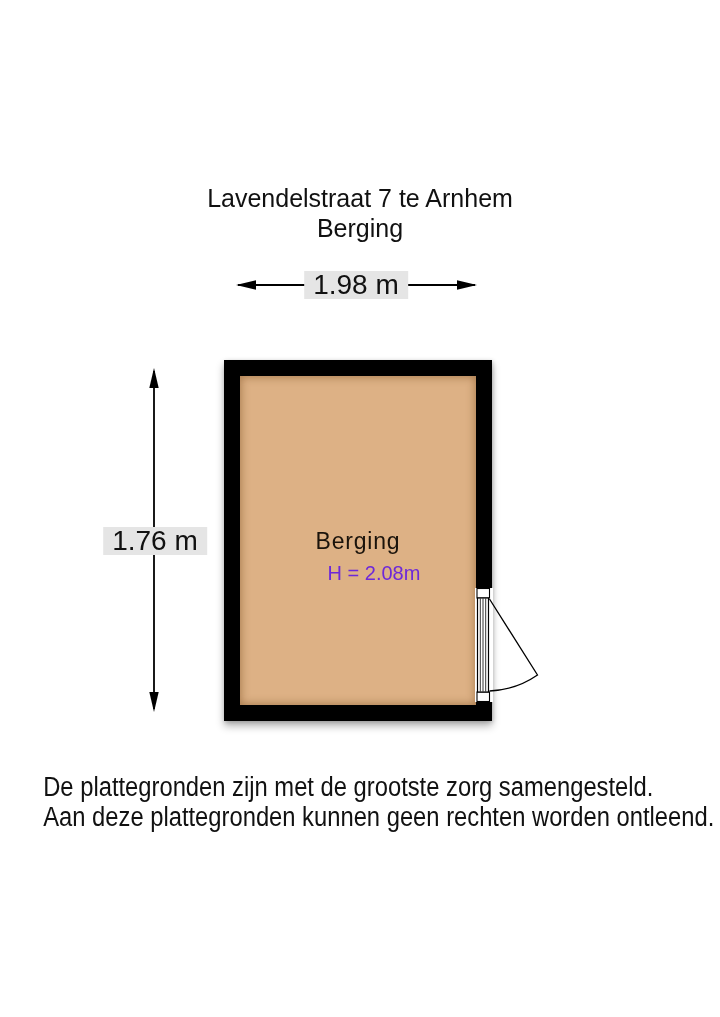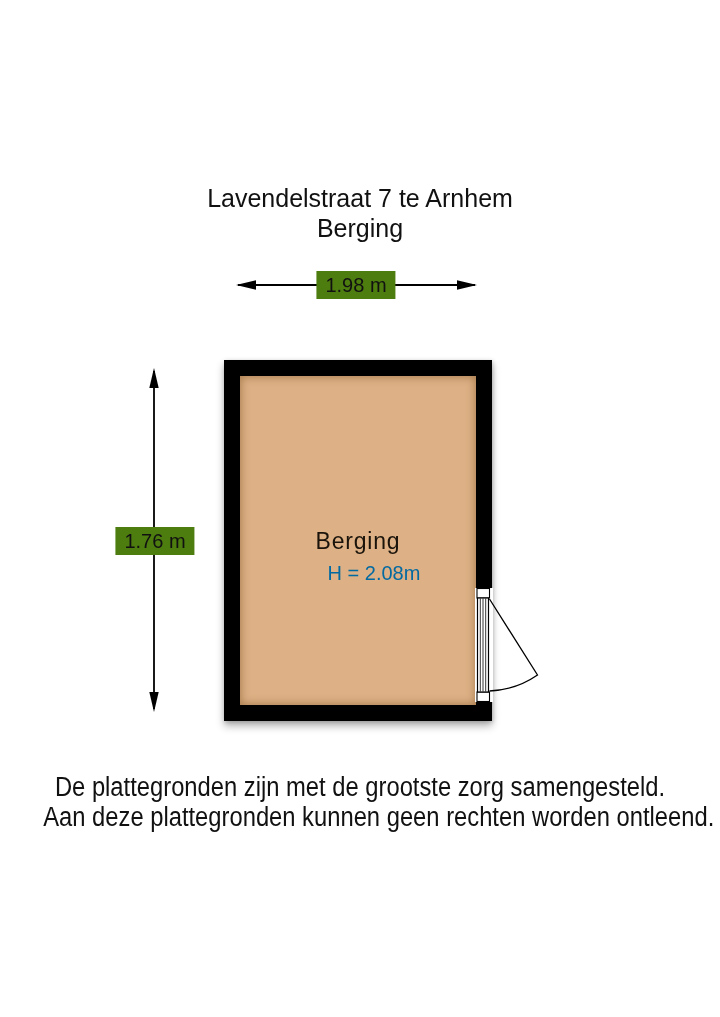--- a/index.html
+++ b/index.html
@@ -35,23 +35,23 @@
     left: 0;
     top: 0;
     width: 720px;
     height: 1017px;
     pointer-events: none;
   }
   
   .dim-label {
     position: absolute;
     transform: translate(-50%, -50%);
-    background: #4d7c0f;
+    background: #e5e5e5;
     padding: 1px 9px;
-    font-size: 20px;
+    font-size: 28px;
     line-height: 26px;
     color: #111111;
     white-space: nowrap;
   }
   
   #room {
     position: absolute;
     left: 224px;
     top: 360px;
     width: 268px;
@@ -73,30 +73,29 @@
   .room-name {
     font-size: 23px;
     line-height: 30px;
     letter-spacing: 0.8px;
     color: #1a130b;
   }
   .room-height {
     font-size: 20px;
     line-height: 28px;
     margin-top: 3px;
-    color: #0369a1;
+    color: #6d28d9;
     margin-left: 32px;
   }
   
   .disclaimer-block {
     position: absolute;
     left: 0;
     top: 772px;
     width: 720px;
-    text-align: center;
   }
   .disclaimer-line {
     font-size: 27px;
     line-height: 30px;
     white-space: nowrap;
     transform: scaleX(0.88);
     transform-origin: 50% 50%;
     color: #111111;
   }
 </style>

